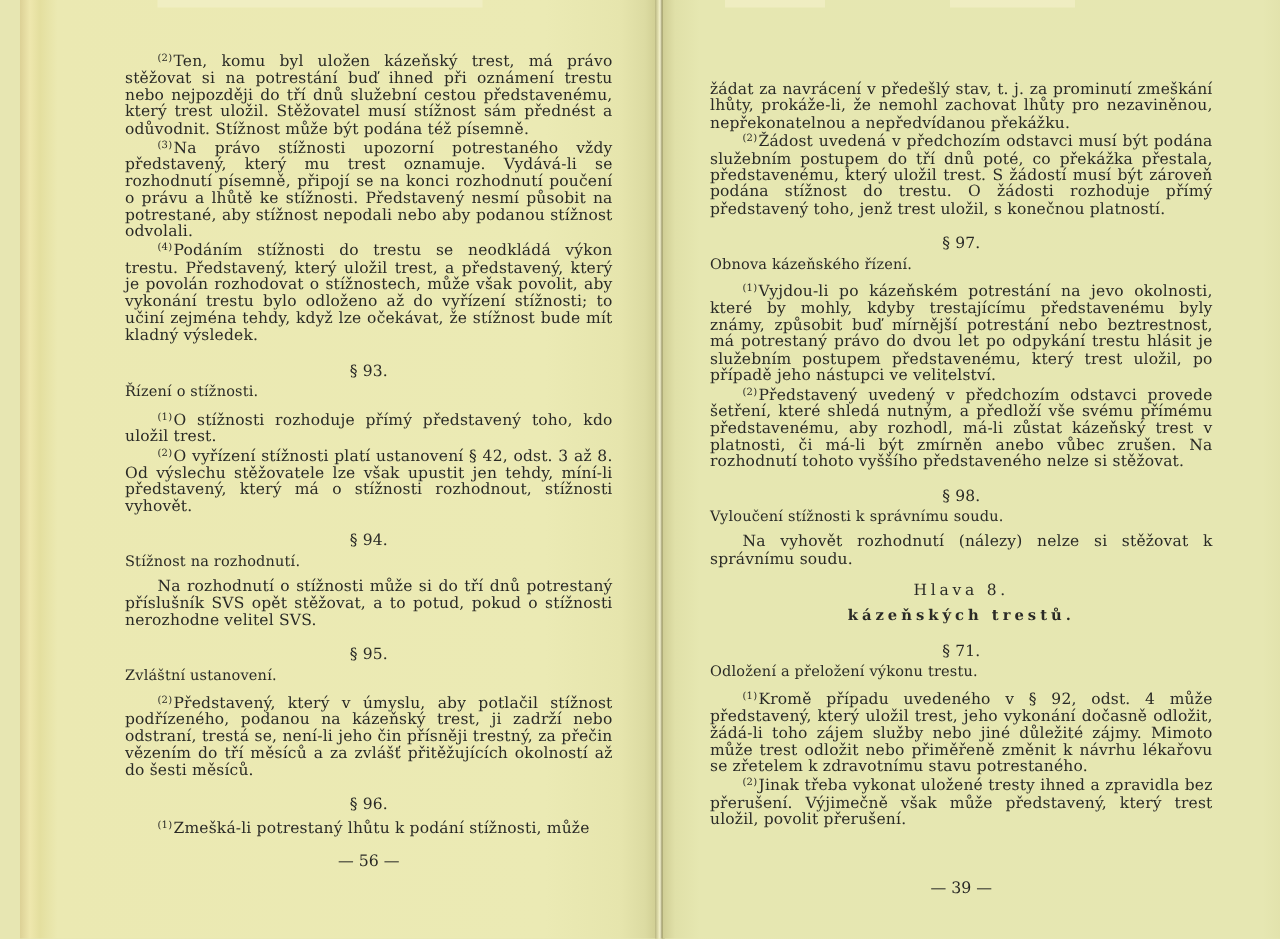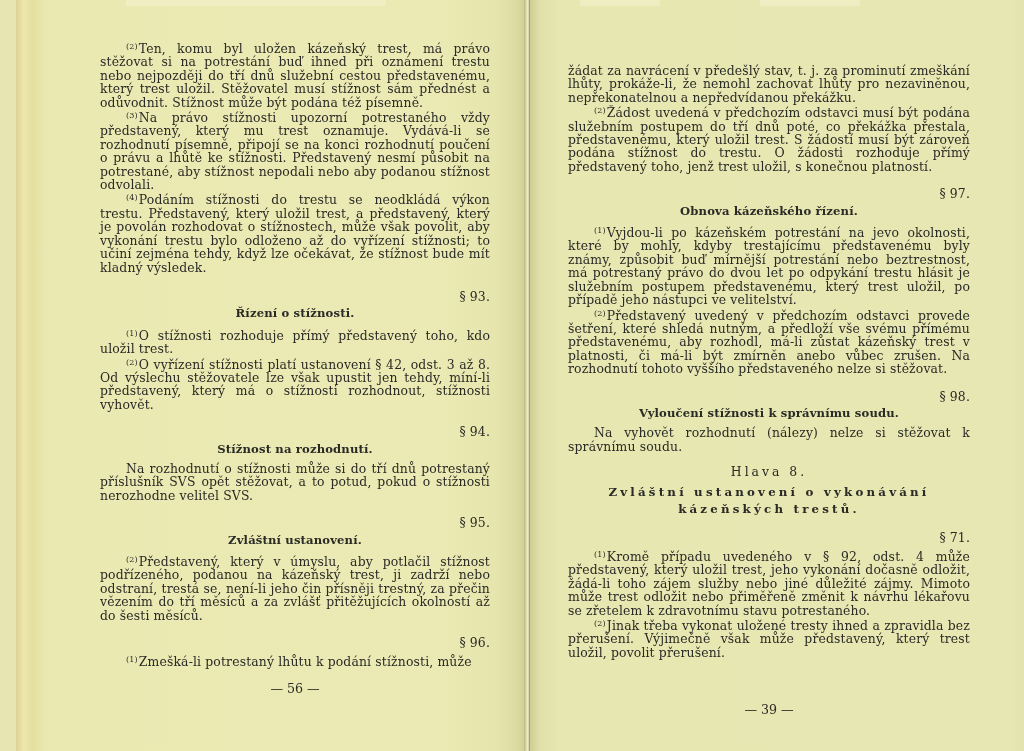--- a/index.html
+++ b/index.html
@@ -24,22 +24,22 @@
     background:linear-gradient(90deg,#b9b680 0px,#e8e6b8 3px,#f3f1cf 4px,#8e8a5c 6px,#c9c68e 8px);
   }
   .top-strip{
     position:absolute;top:0;height:6px;background:#f1efc6;opacity:.8;
   }
   .col{position:absolute;font-size:12.4px;line-height:13.4px;letter-spacing:0.15px;}
   .left .col{left:84px;width:390px;top:40px;}
   .right .col{left:38px;width:402px;top:64px;}
   p{margin:0;text-align:justify;text-align-last:left;}
   p.ind{text-indent:26px;}
-  .sec{text-align:right;font-size:12.4px;margin:14px 0 4px 0;}
-  .ttl{text-align:center;font-weight:bold;font-size:11.6px;margin:0 0 6px 0;}
+  .sec{text-align:center;font-size:12.4px;margin:14px 0 4px 0;}
+  .ttl{text-align:left;font-weight:normal;font-size:11.6px;margin:0 0 6px 0;}
   .hlava{text-align:center;letter-spacing:3px;font-size:12.4px;margin:12px 0 6px 0;}
   .chap{text-align:center;font-weight:bold;letter-spacing:3.2px;font-size:11.8px;line-height:15px;margin:0 0 2px 0;}
   sup{font-size:8px;vertical-align:4px;margin-right:1px;}
   .pn{position:absolute;text-align:center;font-size:12.6px;}
   .left .pn{left:84px;width:390px;top:681px;}
   .right .pn{left:38px;width:402px;top:702px;}
 </style>
 </head>
 <body>
 
@@ -83,23 +83,23 @@
       <div class="sec">§ 97.</div>
       <div class="ttl">Obnova kázeňského řízení.</div>
       <p class="ind"><sup>(1)</sup><span>Vyjdou-li po kázeňském potrestání na jevo okolnosti, které by mohly, kdyby trestajícímu představenému byly známy, způsobit buď mírnější potrestání nebo beztrestnost, má potrestaný právo do dvou let po odpykání trestu hlásit je služebním postupem představenému, který trest uložil, po případě jeho nástupci ve velitelství.</span></p>
       <p class="ind"><sup>(2)</sup><span>Představený uvedený v předchozím odstavci provede šetření, které shledá nutným, a předloží vše svému přímému představenému, aby rozhodl, má-li zůstat kázeňský trest v platnosti, či má-li být zmírněn anebo vůbec zrušen. Na rozhodnutí tohoto vyššího představeného nelze si stěžovat.</span></p>
 
       <div class="sec">§ 98.</div>
       <div class="ttl">Vyloučení stížnosti k správnímu soudu.</div>
       <p class="ind"><span>Na vyhovět rozhodnutí (nálezy) nelze si stěžovat k správnímu soudu.</span></p>
 
       <div class="hlava">Hlava 8.</div>
-      <div class="chap">Zvláštní ustanovení o vykonávání</div>
       <div class="chap">kázeňských trestů.</div>
 
       <div class="sec">§ 71.</div>
+      <div class="ttl">Odložení a přeložení výkonu trestu.</div>
       <p class="ind"><sup>(1)</sup><span>Kromě případu uvedeného v § 92, odst. 4 může představený, který uložil trest, jeho vykonání dočasně odložit, žádá-li toho zájem služby nebo jiné důležité zájmy. Mimoto může trest odložit nebo přiměřeně změnit k návrhu lékařovu se zřetelem k zdravotnímu stavu potrestaného.</span></p>
       <p class="ind"><sup>(2)</sup><span>Jinak třeba vykonat uložené tresty ihned a zpravidla bez přerušení. Výjimečně však může představený, který trest uložil, povolit přerušení.</span></p>
     </div>
     <div class="pn">— 39 —</div>
   </div>
 
 </div>
 
 </body></html>

